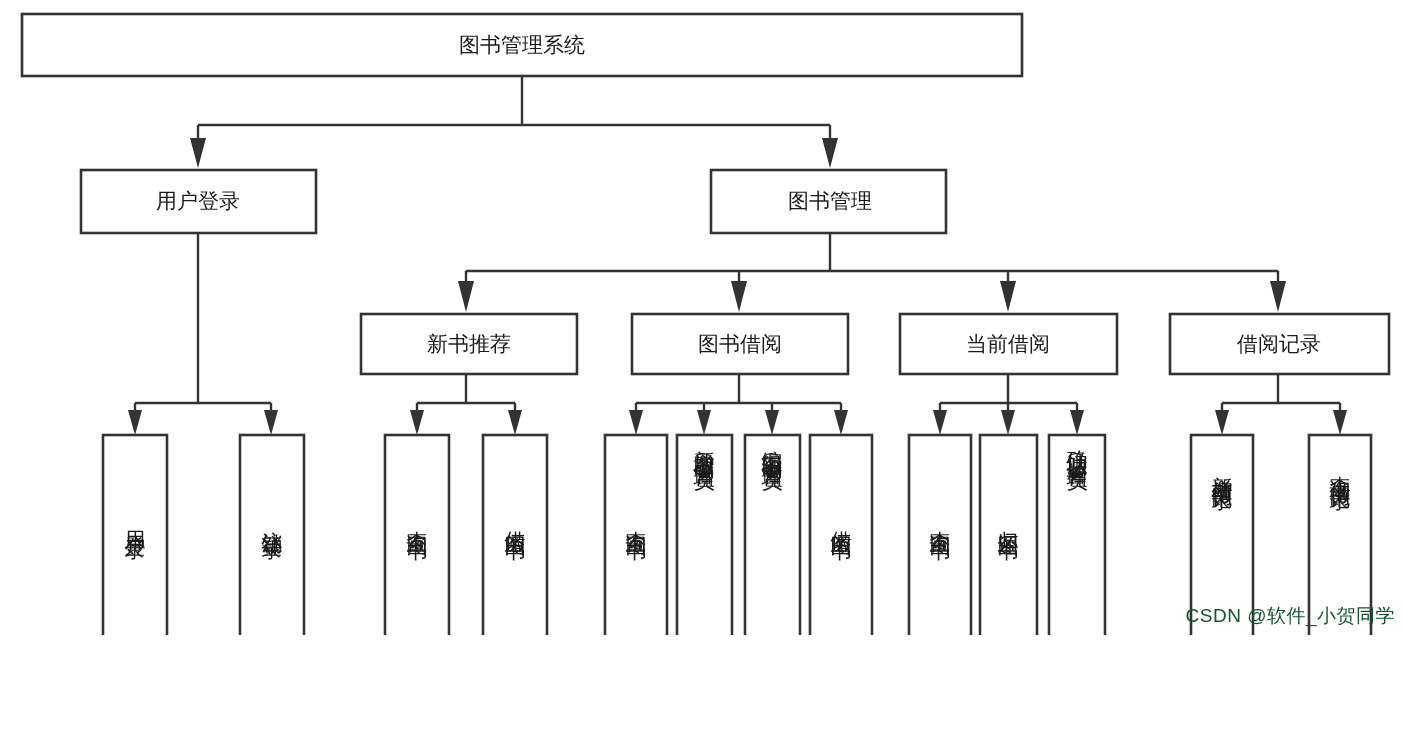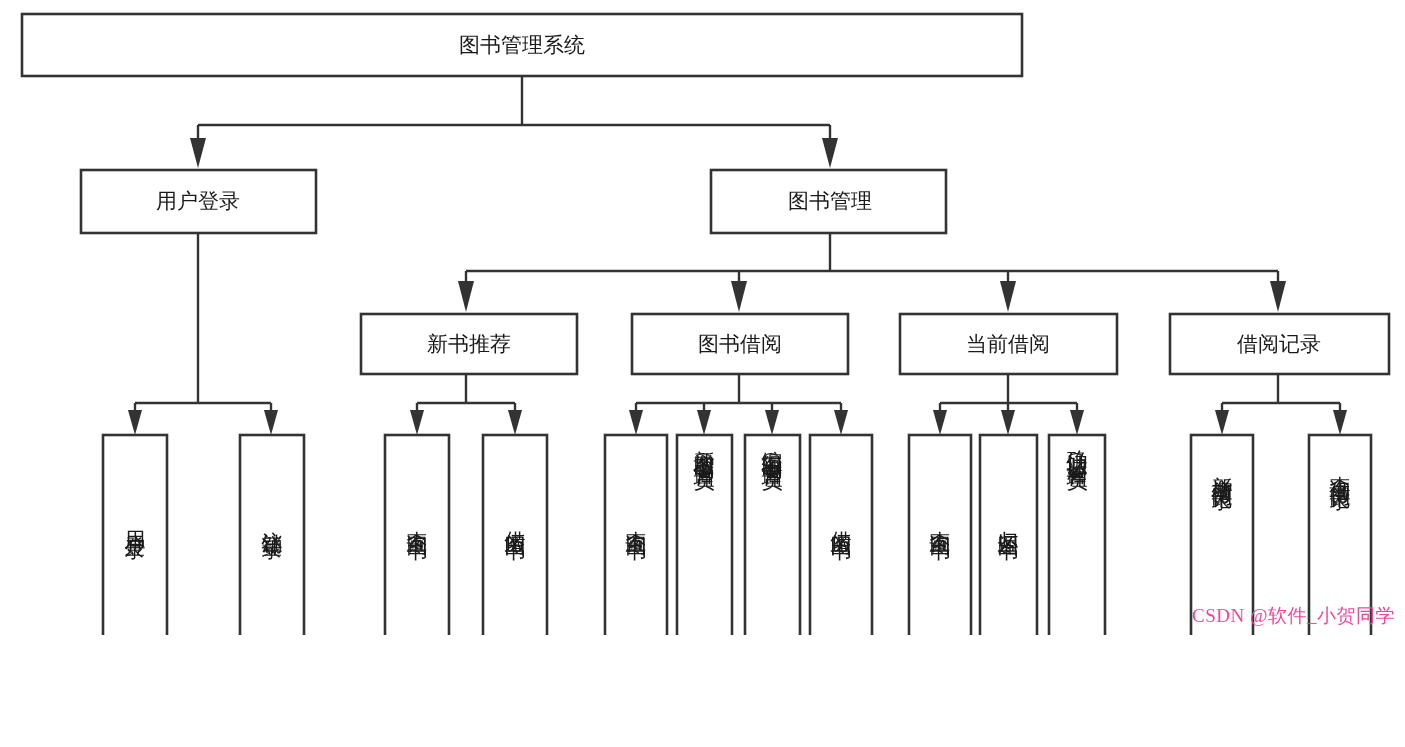--- a/index.html
+++ b/index.html
@@ -53,23 +53,23 @@
     font-size: 21px;
     fill: #1a1a1a;
     writing-mode: vertical-rl;
     text-orientation: upright;
     letter-spacing: 3px;
   }
   .watermark-text {
     position: absolute;
     right: 10px;
     bottom: 6px;
-    font-family: Liberation Serif, serif;
+    font-family: Liberation Sans, sans-serif;
     font-size: 19px;
-    color: #ec4899;
+    color: #14532d;
     white-space: nowrap;
     user-select: none;
     letter-spacing: 0.5px;
   }
 </style>
 </head>
 <body>
 
 <div id="diagram-root">
 

